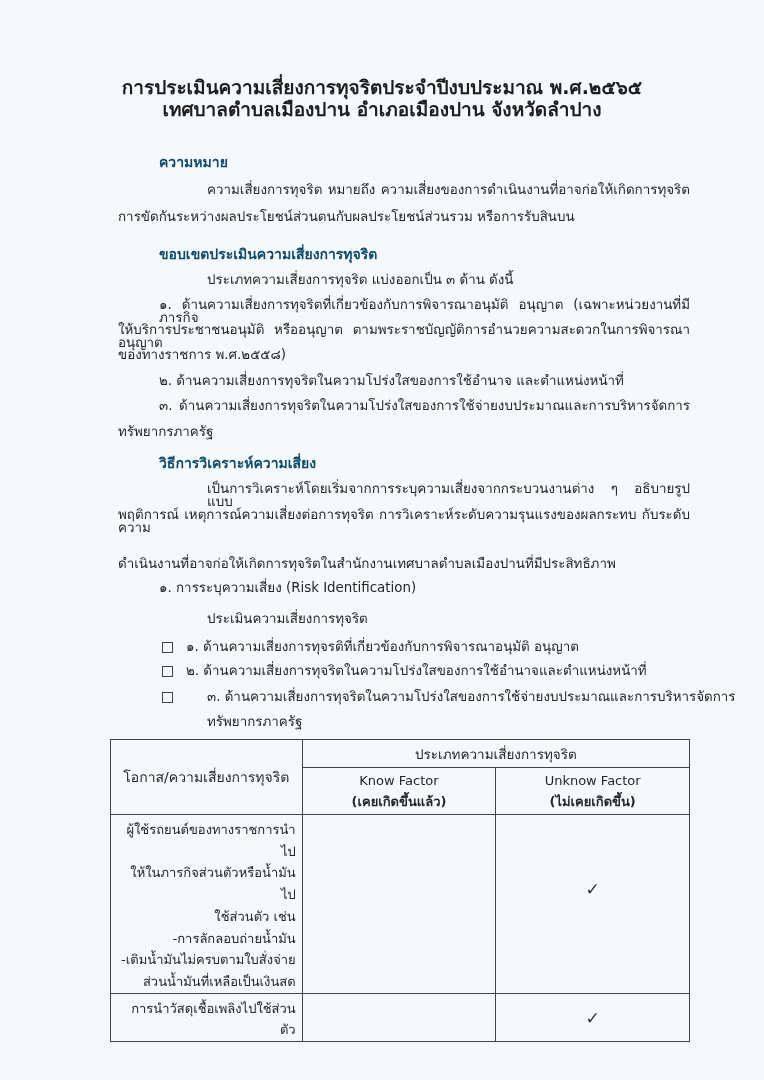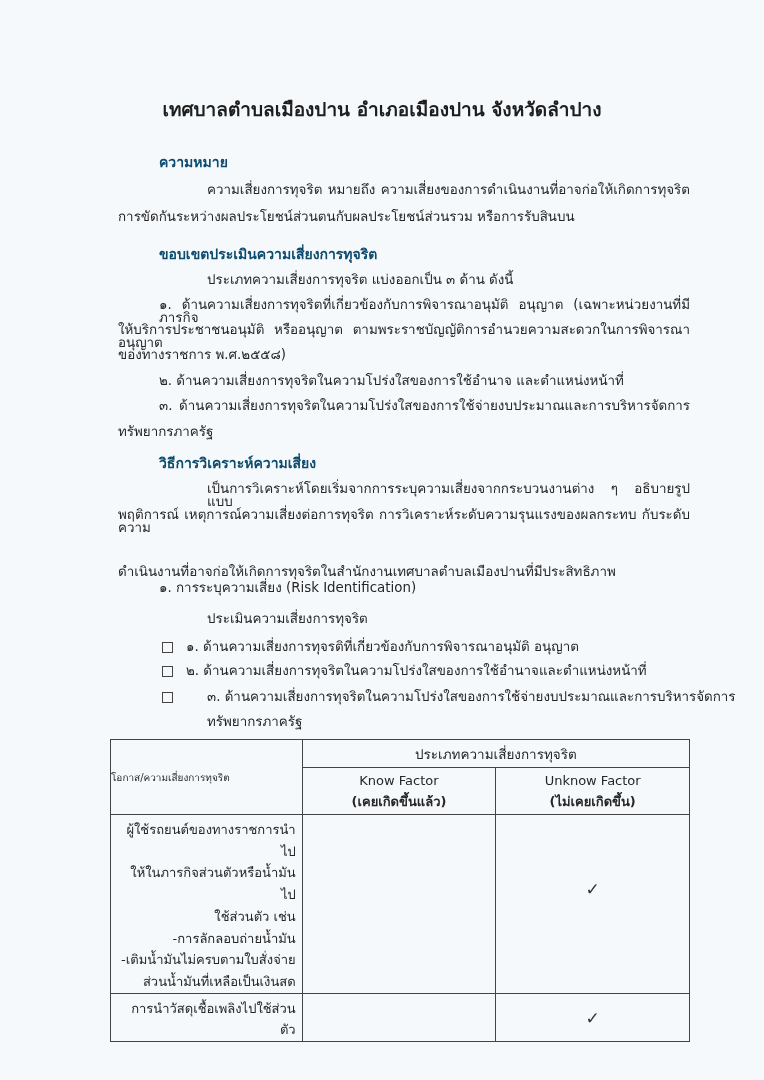--- a/index.html
+++ b/index.html
@@ -74,23 +74,23 @@
     table.risk .col1 { width: 192px; }
     table.risk .col2 { width: 194px; }
     table.risk .col3 { width: 194px; }
     .hdr-group {
       height: 27px;
       text-align: center;
       font-weight: bold;
       font-size: 13.5px;
     }
     .hdr-main {
-      text-align: left;
-      font-weight: bold;
-      font-size: 10px;
+      text-align: center;
+      font-weight: bold;
+      font-size: 14px;
     }
     .hdr-sub {
       height: 46px;
       text-align: center;
       line-height: 21px;
       font-size: 13px;
       margin-left: 12px;
     }
     .hdr-sub .th {
       font-weight: bold;
@@ -114,20 +114,21 @@
       text-align: center;
       font-size: 17px;
       color: #333;
     }
   </style>
 </head>
 <body>
 
 <div class="page">
 
+  <div class="abs title" style="top:78px;">การประเมินความเสี่ยงการทุจริตประจำปีงบประมาณ พ.ศ.๒๕๖๕</div>
   <div class="abs title" style="top:100px;">เทศบาลตำบลเมืองปาน  อำเภอเมืองปาน  จังหวัดลำปาง</div>
 
   <div class="abs heading" style="left:159px; top:155px;">ความหมาย</div>
   <div class="abs body" style="left:207px; top:183px; width:483px;">
     <span class="justify-line">ความเสี่ยงการทุจริต หมายถึง ความเสี่ยงของการดำเนินงานที่อาจก่อให้เกิดการทุจริต</span>
   </div>
   <div class="abs body" style="left:118px; top:210px;">การขัดกันระหว่างผลประโยชน์ส่วนตนกับผลประโยชน์ส่วนรวม หรือการรับสินบน</div>
 
   <div class="abs heading" style="left:159px; top:247px;">ขอบเขตประเมินความเสี่ยงการทุจริต</div>
   <div class="abs body" style="left:207px; top:273px;">ประเภทความเสี่ยงการทุจริต แบ่งออกเป็น ๓ ด้าน ดังนี้</div>
@@ -144,21 +145,21 @@
   </div>
   <div class="abs body" style="left:118px; top:425px;">ทรัพยากรภาครัฐ</div>
 
   <div class="abs heading" style="left:159px; top:456px;">วิธีการวิเคราะห์ความเสี่ยง</div>
   <div class="abs body" style="left:118px; top:508px; width:572px;">
     <span class="justify-line">พฤติการณ์ เหตุการณ์ความเสี่ยงต่อการทุจริต การวิเคราะห์ระดับความรุนแรงของผลกระทบ กับระดับความ</span>
   </div>
   <div class="abs body" style="left:207px; top:482px; width:483px;">
     <span class="justify-line">เป็นการวิเคราะห์โดยเริ่มจากการระบุความเสี่ยงจากกระบวนงานต่าง ๆ อธิบายรูปแบบ</span>
   </div>
-  <div class="abs body" style="left:118px; top:557px;margin-top:8px;">ดำเนินงานที่อาจก่อให้เกิดการทุจริตในสำนักงานเทศบาลตำบลเมืองปานที่มีประสิทธิภาพ</div>
+  <div class="abs body" style="left:118px; top:557px;">ดำเนินงานที่อาจก่อให้เกิดการทุจริตในสำนักงานเทศบาลตำบลเมืองปานที่มีประสิทธิภาพ</div>
   <div class="abs body" style="left:159px; top:581px;">๑. การระบุความเสี่ยง (Risk Identification)</div>
   <div class="abs body" style="left:207px; top:612px;">ประเมินความเสี่ยงการทุจริต</div>
 
   <div class="checkbox" style="left:162px; top:642px;"></div>
   <div class="abs body" style="left:186px; top:640px;">๑. ด้านความเสี่ยงการทุจรติที่เกี่ยวข้องกับการพิจารณาอนุมัติ  อนุญาต</div>
 
   <div class="checkbox" style="left:162px; top:666px;"></div>
   <div class="abs body" style="left:186px; top:664px;">๒. ด้านความเสี่ยงการทุจริตในความโปร่งใสของการใช้อำนาจและตำแหน่งหน้าที่</div>
 
   <div class="checkbox" style="left:162px; top:692px;"></div>

